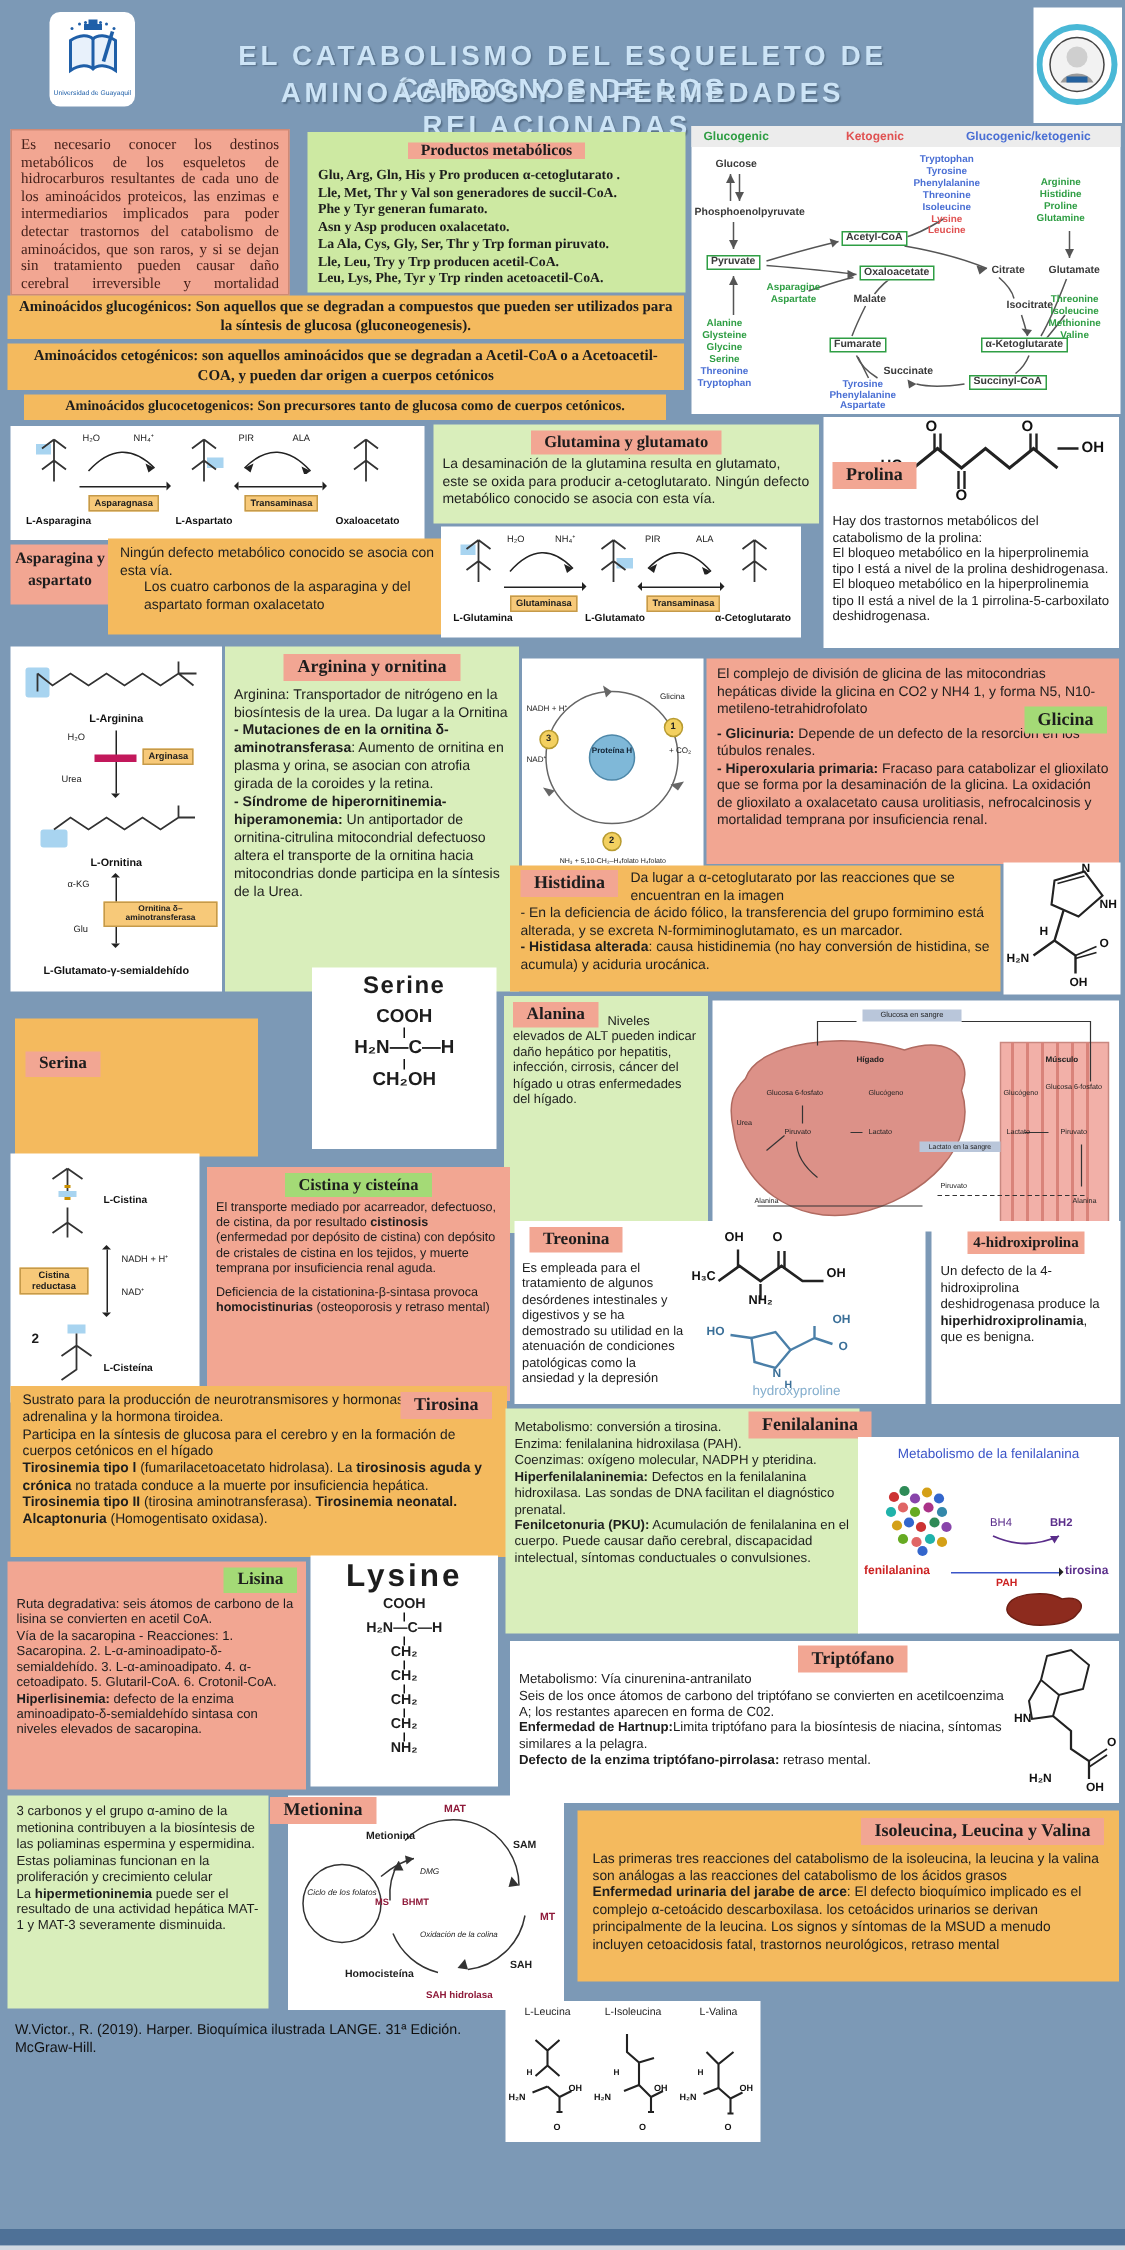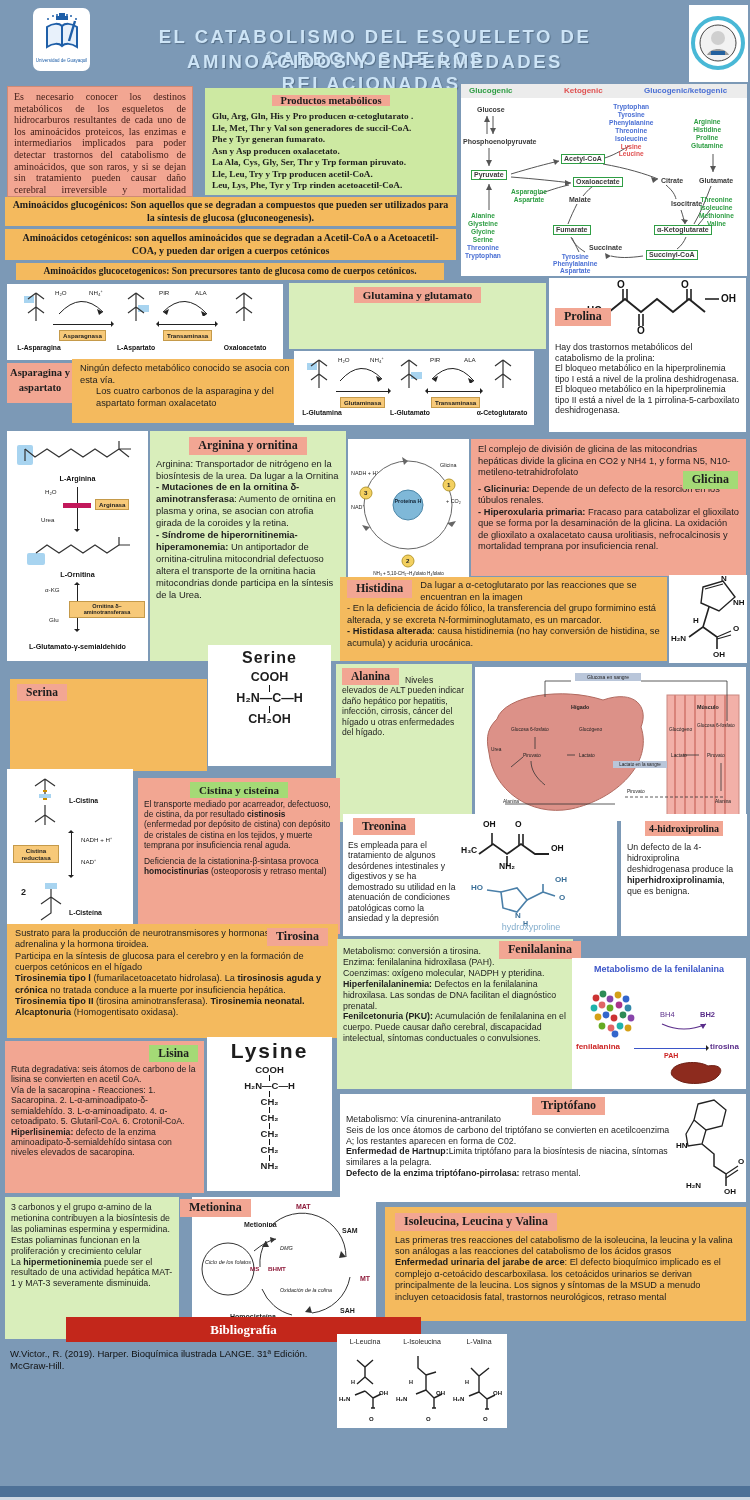--- a/index.html
+++ b/index.html
@@ -235,20 +235,21 @@
   <div class="pinkbox serif c" style="left:7px;top:363px;width:66px;height:40px;font-weight:bold;font-size:10.5px;line-height:1.45;padding-top:2px">
     <span>Asparagina y aspartato</span>
   </div>
   <div class="orangebox" style="left:72px;top:359px;width:240px;height:64px;padding:4px 8px">
     <div class="t">Ningún defecto metabólico conocido se asocia con esta vía.</div>
     <div class="t" style="padding-left:16px">Los cuatro carbonos de la asparagina y del aspartato forman oxalacetato</div>
   </div>
 
   <div class="greenbox" style="left:289px;top:283px;width:257px;height:66px;padding:2px 6px">
     <div style="text-align:center"><span class="lbl-pink">Glutamina y glutamato</span></div>
+    <div class="t" style="margin-top:1px">La desaminación de la glutamina resulta en glutamato, este se oxida para producir a-cetoglutarato. Ningún defecto metabólico conocido se asocia con esta vía.</div>
   </div>
   <div class="wbox" style="left:294px;top:351px;width:240px;height:74px">
     <svg class="abs" style="left:10px;top:5px" width="30" height="36" viewBox="0 0 30 36">
       <rect x="3" y="7" width="10" height="7" fill="#a8d4f0"></rect>
       <path d="M15 4 l-8 6 m8 -6 l8 6 m-8 -6 v14 l-8 6 m8 -6 l8 6 m-8 -6 v14" stroke="#333" stroke-width="1.2" fill="none"></path>
     </svg>
     <div class="sl" style="left:44px;top:6px">H₂O</div>
     <div class="sl" style="left:76px;top:6px">NH₄⁺</div>
     <svg class="abs" style="left:42px;top:14px" width="50" height="18" viewBox="0 0 50 18">
         <path d="M4 16 Q25 -8 46 14" stroke="#222" fill="none" stroke-width="1"></path>
@@ -379,21 +380,21 @@
     <div style="font-weight:bold;font-size:16px;letter-spacing:1px">Serine</div>
     <div style="font-weight:bold;font-size:12.5px;line-height:1.1;margin-top:4px">
       <div>COOH</div>
       <div class="vbar"></div>
       <div>H₂N—C—H</div>
       <div class="vbar"></div>
       <div>CH₂OH</div>
     </div>
   </div>
 
-  <div class="orangebox" style="left:10px;top:679px;width:197px;height:92px;padding:5px 7px">
+  <div class="orangebox" style="left:10px;top:679px;width:162px;height:92px;padding:22px 7px">
     <span class="lbl-pink" style="float:left;margin-right:7px;font-size:11.5px">Serina</span>
   </div>
 
   <div class="greenbox" style="left:336px;top:664px;width:136px;height:158px;padding:4px 6px">
     <span class="lbl-pink" style="float:left;margin-right:6px;font-size:11.5px">Alanina</span>
     <div style="font-size:8.6px;line-height:1.22;margin-top:7px">Niveles elevados de ALT pueden indicar daño hepático por hepatitis, infección, cirrosis, cáncer del hígado u otras enfermedades del hígado.</div>
   </div>
 
   <div class="wbox" style="left:475px;top:667px;width:271px;height:154px">
     <svg class="abs" style="left:0;top:0" width="271" height="154" viewBox="0 0 271 154">
@@ -499,21 +500,21 @@
   <div class="orangebox" style="left:7px;top:924px;width:331px;height:114px;padding:4px 8px">
     <span class="lbl-pink" style="position:absolute;right:10px;top:4px;font-size:12px">Tirosina</span>
     <div style="font-size:9.2px;line-height:1.23;width:316px">Sustrato para la producción de neurotransmisores y hormonas como la adrenalina y la hormona tiroidea.<br>Participa en la síntesis de glucosa para el cerebro y en la formación de cuerpos cetónicos en el hígado<br><b>Tirosinemia tipo l</b> (fumarilacetoacetato hidrolasa). La <b>tirosinosis aguda y crónica</b> no tratada conduce a la muerte por insuficiencia hepática.<br><b>Tirosinemia tipo II</b> (tirosina aminotransferasa). <b>Tirosinemia neonatal.</b><br><b>Alcaptonuria</b> (Homogentisato oxidasa).</div>
   </div>
 
   <div class="greenbox" style="left:337px;top:939px;width:236px;height:150px;padding:5px 6px">
     <span class="lbl-pink" style="position:absolute;right:-8px;top:2px;font-size:12px">Fenilalanina</span>
     <div style="font-size:8.8px;line-height:1.24;margin-top:2px">Metabolismo: conversión a tirosina.<br>Enzima: fenilalanina hidroxilasa (PAH).<br>Coenzimas: oxígeno molecular, NADPH y pteridina.<br><b>Hiperfenilalaninemia:</b> Defectos en la fenilalanina hidroxilasa. Las sondas de DNA facilitan el diagnóstico prenatal.<br><b>Fenilcetonuria (PKU):</b> Acumulación de fenilalanina en el cuerpo. Puede causar daño cerebral, discapacidad intelectual, síntomas conductuales o convulsiones.</div>
   </div>
   <div class="wbox" style="left:572px;top:958px;width:174px;height:131px">
-    <div class="abs c" style="left:4px;top:6px;width:166px;font-size:9px;font-weight:bold;color:#3b55c8">Metabolismo de la fenilalanina</div>
+    <div class="abs c" style="left:4px;top:6px;width:166px;font-size:9px;font-weight:normal;color:#3b55c8">Metabolismo de la fenilalanina</div>
     <svg class="abs" style="left:10px;top:28px" width="62" height="52" viewBox="0 0 62 52">
       <g>
         <circle cx="14" cy="12" r="3.4" fill="#cc3333"></circle>
           <circle cx="21" cy="8" r="3.4" fill="#2e8b57"></circle>
         <circle cx="28" cy="13" r="3.4" fill="#8844aa"></circle>
           <circle cx="36" cy="9" r="3.4" fill="#d4a017"></circle>
         <circle cx="44" cy="13" r="3.4" fill="#3366cc"></circle>
           <circle cx="12" cy="22" r="3.4" fill="#20b2aa"></circle>
         <circle cx="20" cy="19" r="3.4" fill="#e06666"></circle>
           <circle cx="28" cy="22" r="3.4" fill="#66aa22"></circle>
@@ -609,27 +610,24 @@
     <div class="abs" style="left:38px;top:116px;font-size:7px;font-weight:bold">Homocisteína</div>
     <div class="abs" style="left:76px;top:68px;font-size:6.2px;font-weight:bold;color:#8e1a3a">BHMT</div>
     <div class="abs" style="left:58px;top:68px;font-size:6.2px;font-weight:bold;color:#8e1a3a">MS</div>
     <div class="abs" style="left:88px;top:48px;font-size:5.5px;font-style:italic">DMG</div>
     <div class="abs" style="left:88px;top:90px;font-size:5.3px;font-style:italic">Oxidación de la colina</div>
     <div class="abs c" style="left:12px;top:62px;width:48px;font-size:5.5px;font-style:italic;line-height:1.2">Ciclo de los folatos</div>
   </div>
   <div class="abs" style="left:180px;top:1197px"><span class="lbl-pink" style="font-size:12px">Metionina</span></div>
 
   <div class="orangebox" style="left:385px;top:1207px;width:361px;height:114px;padding:4px 10px">
-    <div style="text-align:left"><span class="lbl-pink" style="font-size:12px">Isoleucina, Leucina y Valina</span></div>
+    <div style="text-align:right"><span class="lbl-pink" style="font-size:12px">Isoleucina, Leucina y Valina</span></div>
     <div style="font-size:9.2px;line-height:1.24;margin-top:4px">Las primeras tres reacciones del catabolismo de la isoleucina, la leucina y la valina son análogas a las reacciones del catabolismo de los ácidos grasos<br><b>Enfermedad urinaria del jarabe de arce</b>: El defecto bioquímico implicado es el complejo α-cetoácido descarboxilasa. los cetoácidos urinarios se derivan principalmente de la leucina. Los signos y síntomas de la MSUD a menudo incluyen cetoacidosis fatal, trastornos neurológicos, retraso mental</div>
   </div>
 
-  <div class="abs serif c" style="left:66px;top:1317px;width:355px;height:25px;background:#c3271b;color:#fff;font-weight:bold;font-size:13px;line-height:25px">
-    <span>Bibliografía</span>
-  </div>
   <div class="abs pre" style="left:10px;top:1348px;width:420px;font-size:9.5px;line-height:1.3;color:#111">W.Victor., R. (2019). Harper. Bioquímica ilustrada LANGE. 31ª Edición.
 McGraw-Hill.</div>
 
   <div class="wbox" style="left:337px;top:1334px;width:170px;height:94px">
     <div class="abs c" style="left:0;top:4px;width:56px;font-size:7px">L-Leucina</div>
     <div class="abs c" style="left:57px;top:4px;width:56px;font-size:7px">L-Isoleucina</div>
     <div class="abs c" style="left:114px;top:4px;width:56px;font-size:7px">L-Valina</div>
     <svg class="abs" style="left:4px;top:16px" width="48" height="74" viewBox="0 0 48 74">
       <path d="M16 10 l8 7 l8 -7 m-8 7 v10 l-8 7 m8 -7 l8 7 m-8 24 v0" stroke="#222" stroke-width="1.4" fill="none"></path>
       <path d="M24 41 l8 7 m-8 -7 l-10 4 M32 48 l8 -4 m-8 4 v10 m-2 0 h4" stroke="#222" stroke-width="1.4" fill="none"></path>

